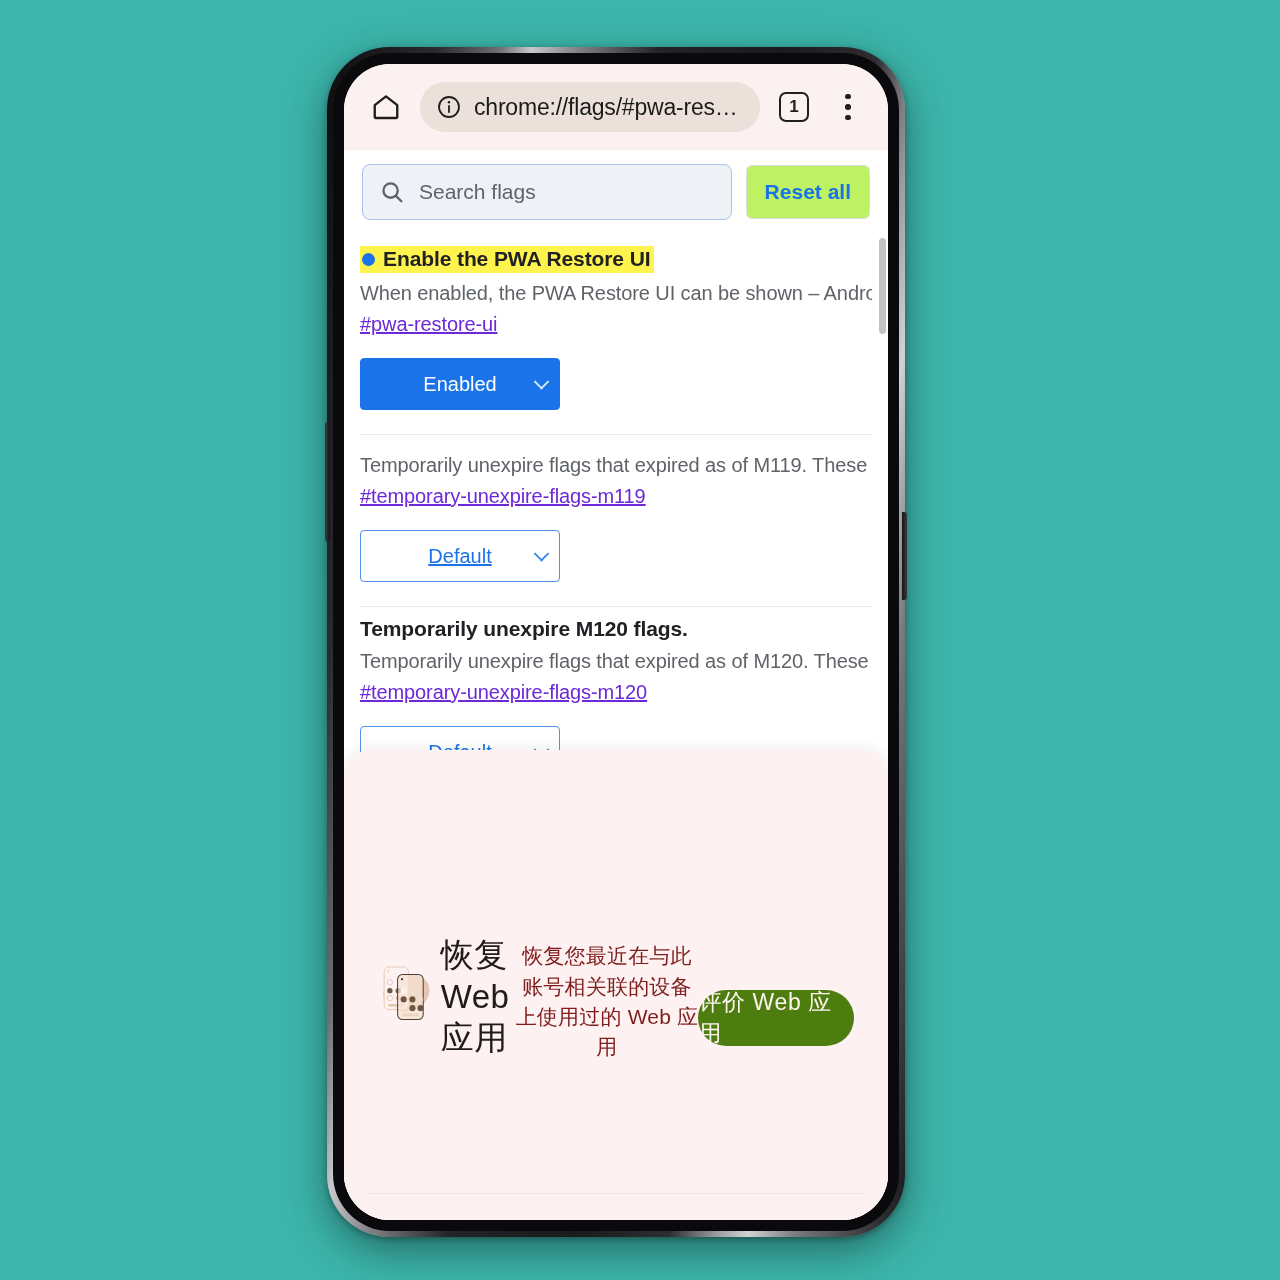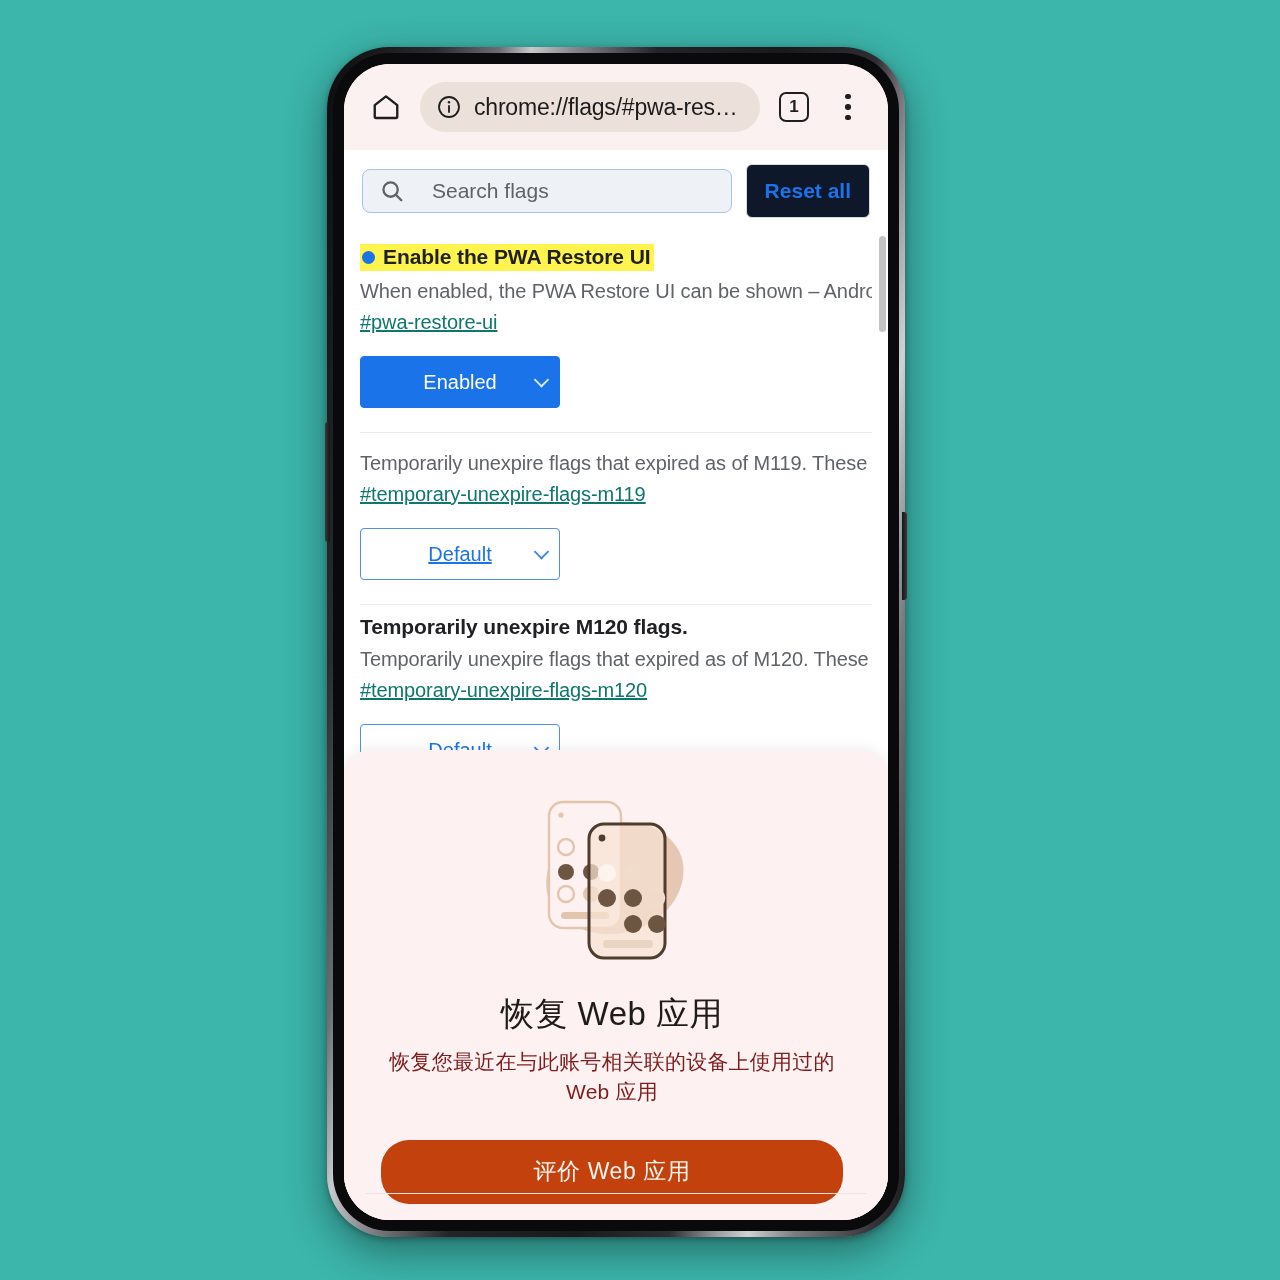--- a/index.html
+++ b/index.html
@@ -126,38 +126,38 @@
   }
   .search-row {
     display: flex;
     align-items: center;
     gap: 14px;
     padding: 14px 18px 16px 18px;
     background: #fff;
   }
   .search-box {
     flex: 1 1 auto;
-    height: 44px;
+    height: 56px;
     background: #eef1f6;
     border: 1.6px solid #a8c2ef;
     border-radius: 8px;
     display: flex;
     align-items: center;
-    gap: 27px;
+    gap: 14px;
     padding: 0 16px;
   }
   .search-ph {
     font-size: 21px;
     color: #5f6368;
   }
   .reset-btn {
     height: 54px;
     border: 1.4px solid #dadce0;
     border-radius: 6px;
-    background: #0f172a;
+    background: #bef264;
     color: #1a73e8;
     font-size: 21px;
     font-weight: 600;
     padding: 0 18px;
     display: flex;
     align-items: center;
     white-space: nowrap;
   }
 
   .flag-list {
@@ -194,21 +194,21 @@
   .flag-desc {
     font-size: 20px;
     color: #5f6368;
     margin-top: 9px;
     white-space: nowrap;
     overflow: hidden;
     letter-spacing: -0.1px;
   }
   .flag-anchor {
     font-size: 20px;
-    color: #0f766e;
+    color: #6d28d9;
     text-decoration: underline;
     margin-top: 8px;
     display: block;
     letter-spacing: -0.1px;
   }
   .select {
     margin: 22px 0 24px 0;
     width: 200px;
     height: 52px;
     border-radius: 4px;
@@ -253,44 +253,43 @@
   
   .sheet {
     position: absolute;
     left: 0; right: 0; bottom: 0;
     background: #fdf2f1;
     border-radius: 26px 26px 0 0;
     padding: 34px 34px 0 26px;
     box-shadow: 0 -2px 14px rgba(0,0,0,0.07);
     height: 470px;
     display: flex;
-    flex-direction: column;
     align-items: center;
   }
   .illus { width: 210px; height: 190px; margin-bottom: 18px; }
   .sheet-title {
     font-size: 33px;
     color: #1f1b18;
     margin-bottom: 10px;
     letter-spacing: .5px;
   }
   .sheet-sub {
     font-size: 21px;
     color: #7f1d1d;
     text-align: center;
     line-height: 1.45;
     max-width: 470px;
     letter-spacing: .2px;
   }
   .sheet-btn {
     margin-top: 32px;
     width: 462px;
-    height: 64px;
+    height: 56px;
     border-radius: 28px;
-    background: #c2410c;
+    background: #4d7c0f;
     color: #fdf4ee;
     font-size: 23px;
     display: flex;
     align-items: center;
     justify-content: center;
     letter-spacing: .6px;
   }
   .sheet-bottom-line {
     position: absolute;
     left: 22px; right: 22px;

